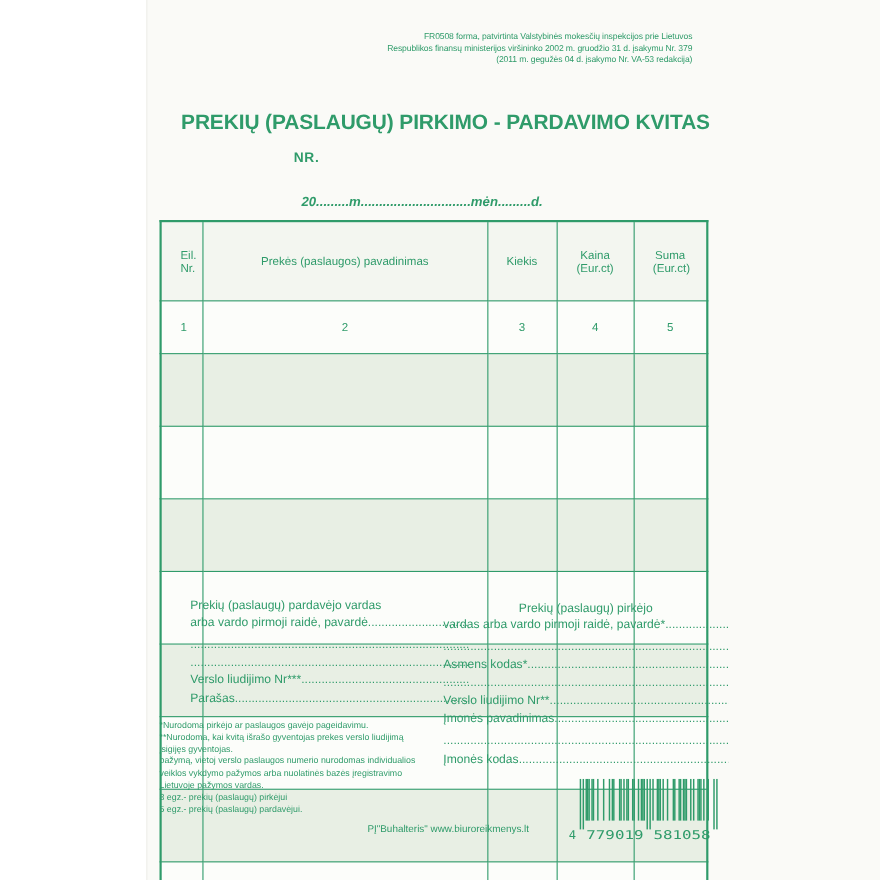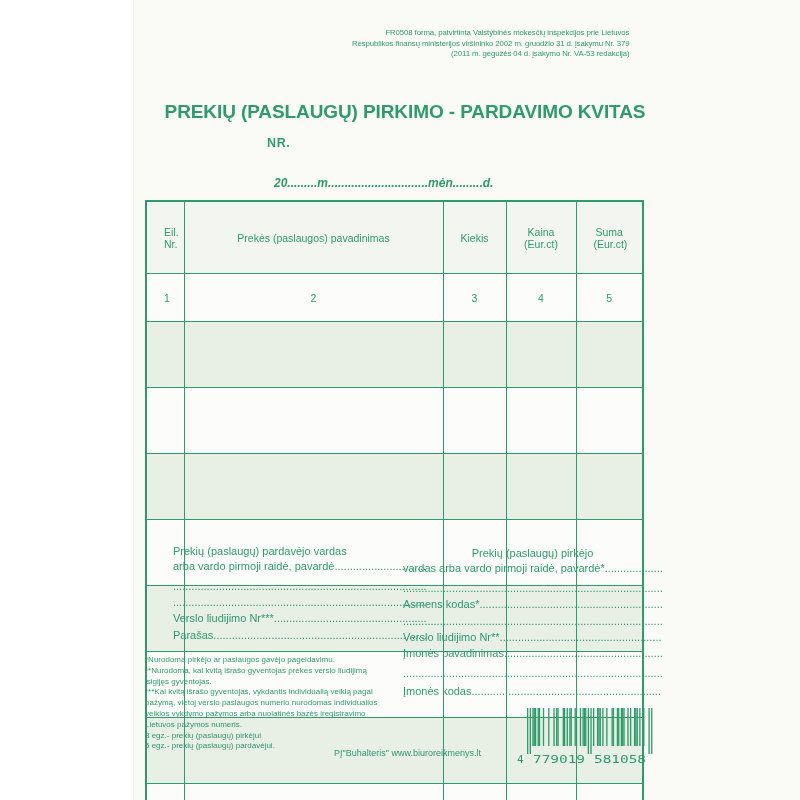--- a/index.html
+++ b/index.html
@@ -171,24 +171,23 @@
   <div class="fline rcol" style="top:614px">..........................................................................................</div>
   <div class="fline rcol" style="top:630px">Verslo liudijimo Nr**..............................................................</div>
   <div class="fline rcol" style="top:646px">Įmonės pavadinimas...............................................................</div>
   <div class="fline rcol" style="top:666px">..........................................................................................</div>
   <div class="fline rcol" style="top:684px">Įmonės kodas......................................................................</div>
 
   <div class="abs footnotes">
       <div>*Nurodoma pirkėjo ar paslaugos gavėjo pageidavimu.</div>
       <div>**Nurodoma, kai kvitą išrašo gyventojas prekes verslo liudijimą</div>
       <div>įsigijęs gyventojas.</div>
-      <div>***Kai kvitą išrašo gyventojas, vykdantis individualią veiklą pagal</div>
       <div>pažymą, vietoj verslo paslaugos numerio nurodomas individualios</div>
       <div>veiklos vykdymo pažymos arba nuolatinės bazės įregistravimo</div>
-      <div>Lietuvos pažymos numeris.</div>
+      <div>Lietuvoje pažymos vardas.</div>
       <div>3 egz.- prekių (paslaugų) pirkėjui</div>
       <div>5 egz.- prekių (paslaugų) pardavėjui.</div>
     </div>
 
   <div class="abs printer">PĮ"Buhalteris"  www.biuroreikmenys.lt</div>
 
   <svg class="abs barcode" viewBox="0 0 142 58" xmlns="http://www.w3.org/2000/svg">
       <rect x="10.00" y="0" width="1.32" height="46" fill="#2f9b6a"></rect>
       <rect x="12.64" y="0" width="1.32" height="46" fill="#2f9b6a"></rect>
       <rect x="15.28" y="0" width="1.32" height="38" fill="#2f9b6a"></rect>

